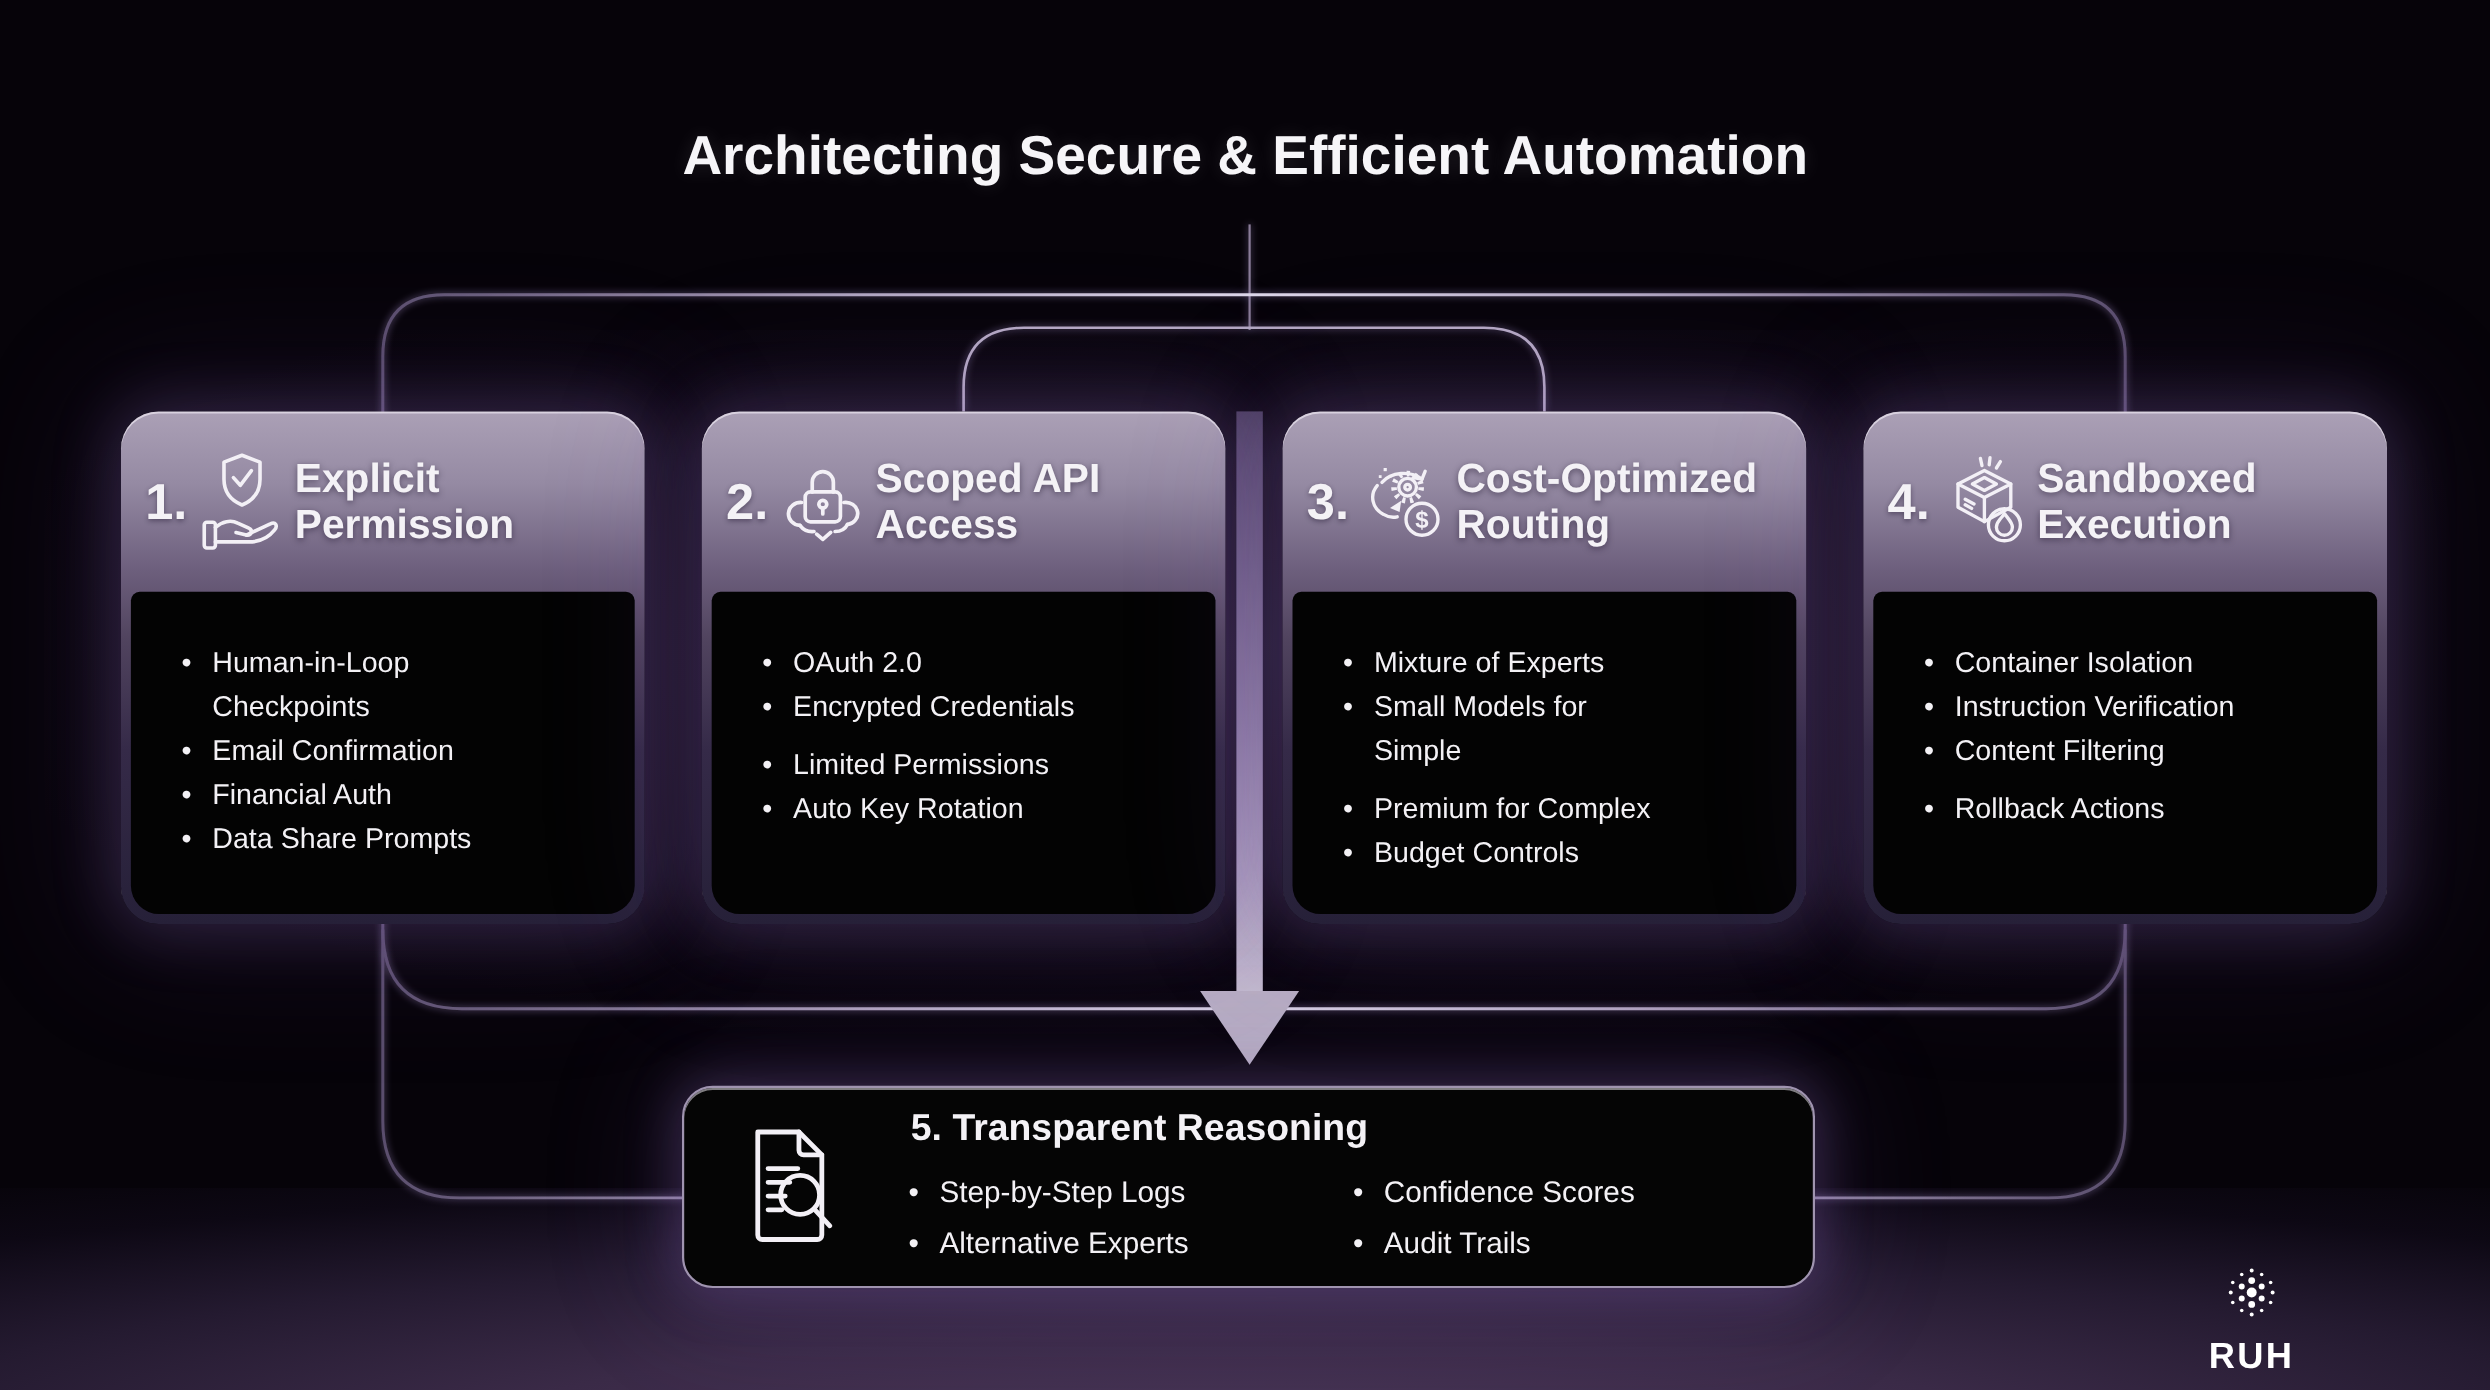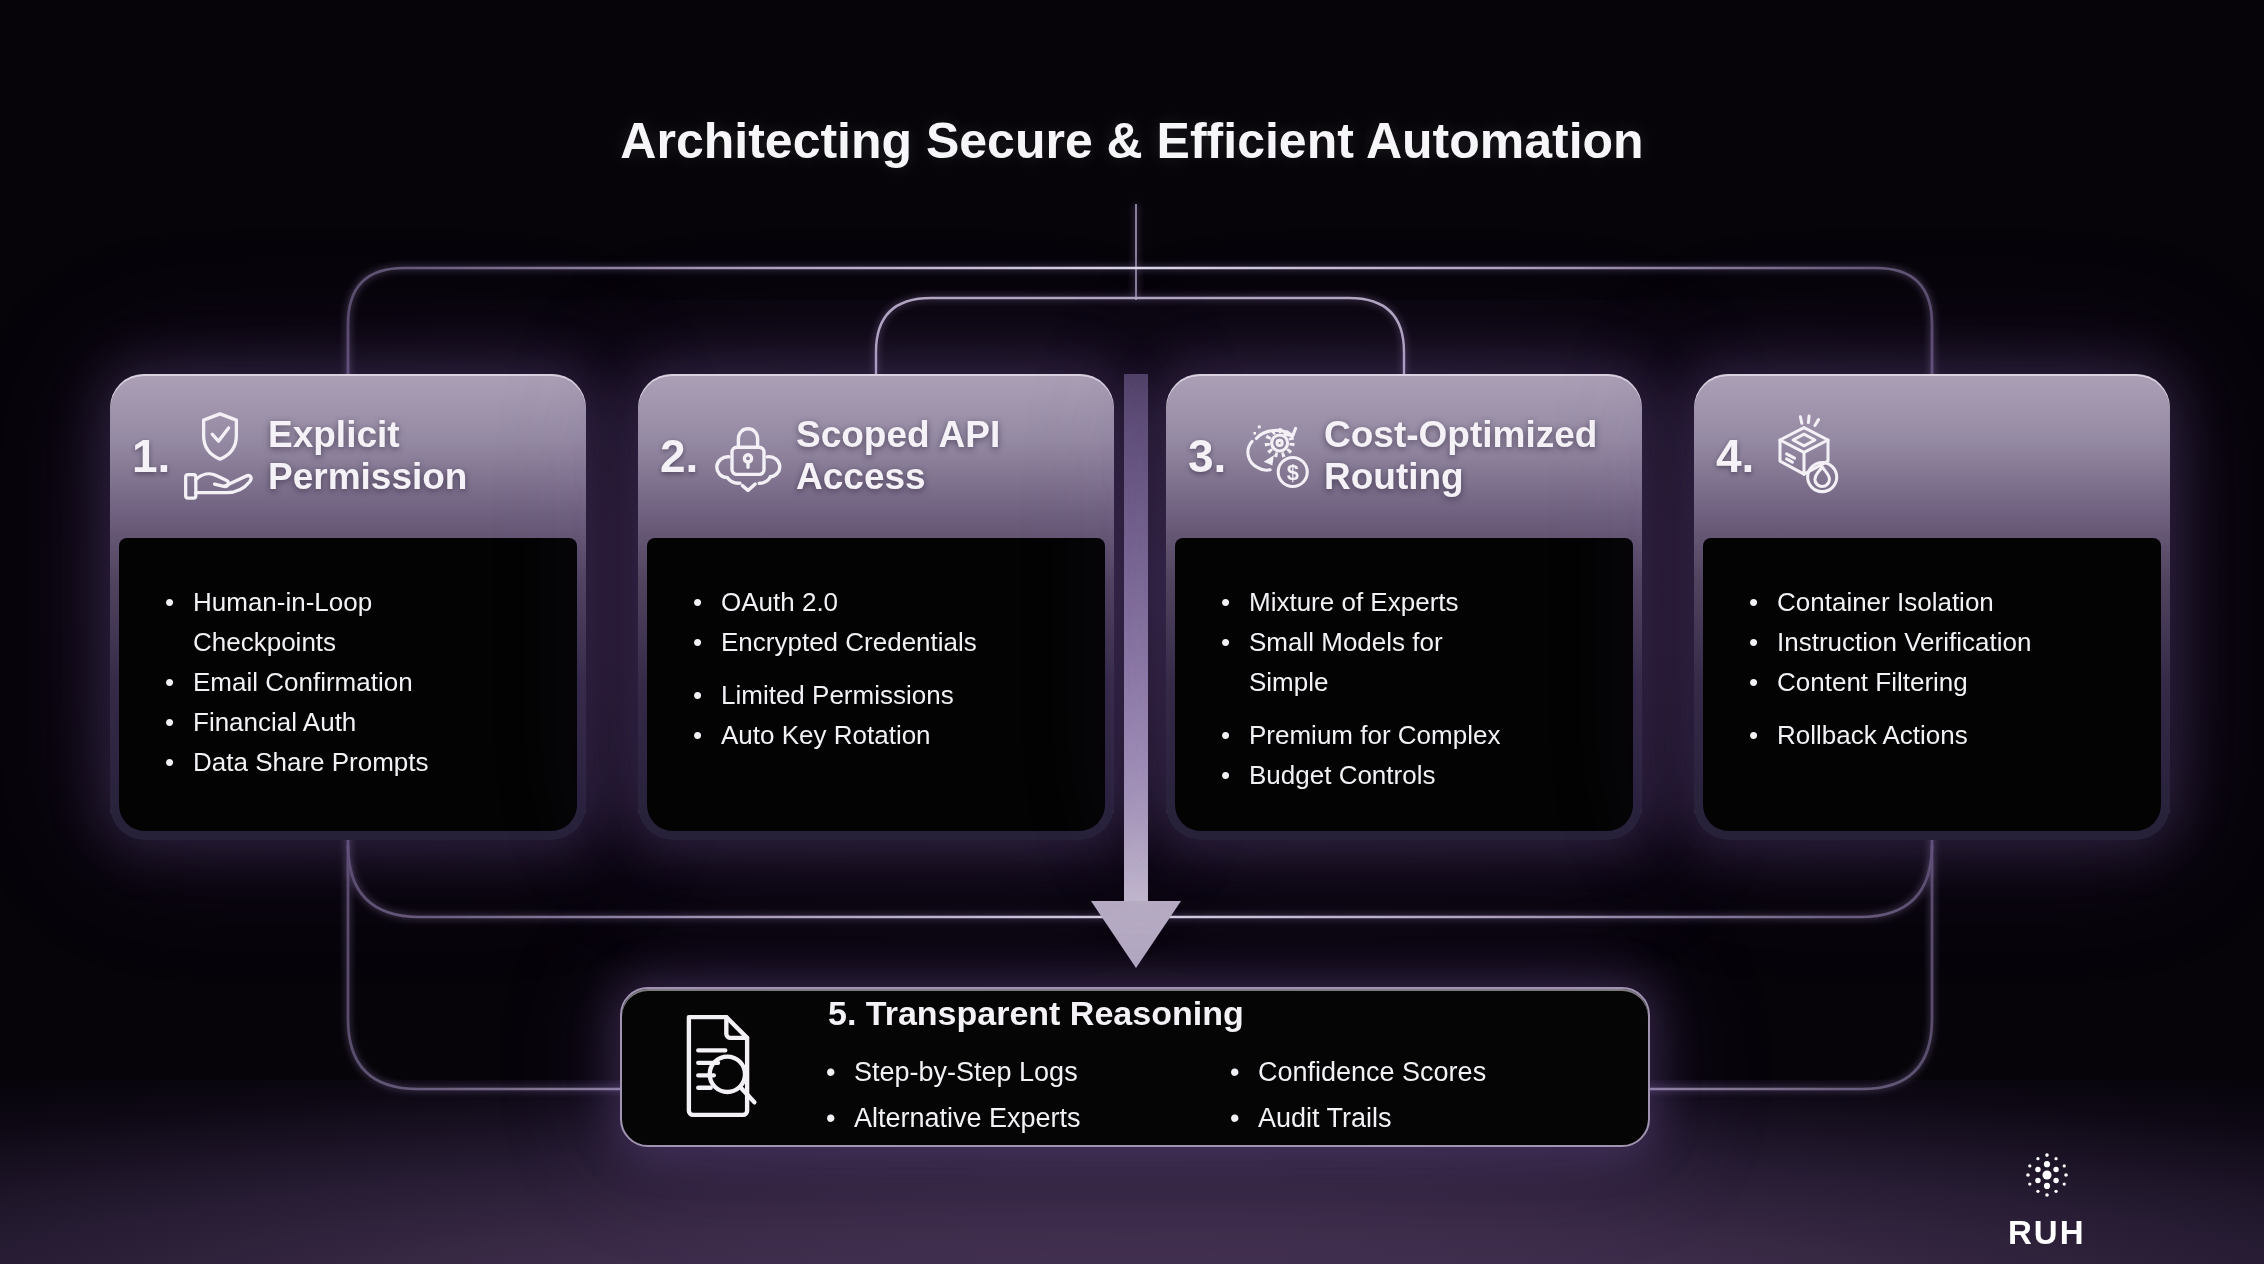--- a/index.html
+++ b/index.html
@@ -24,21 +24,21 @@
   .card-num{font-size:46px;font-weight:bold;width:48px;flex:none;text-shadow:0 2px 5px rgba(25,15,40,.45);}
   .card-icon{width:80px;height:128px;flex:none;display:flex;align-items:center;justify-content:center;}
   .card-title{font-size:37px;font-weight:bold;line-height:1.14;margin-left:8px;width:320px;
               text-shadow:0 2px 6px rgba(25,15,40,.5);}
   .card-body{position:absolute;left:9px;right:9px;top:164px;bottom:9px;background:#030303;
              border-radius:8px 8px 26px 26px;padding:44px 14px 0 44px;box-sizing:border-box;}
   .bullet{position:relative;padding-left:30px;font-size:26px;line-height:40px;color:#f3f1f5;white-space:pre-line;}
   .bullet::before{content:"\2022";position:absolute;left:2px;top:0;}
   .bullet-group + .bullet-group{margin-top:13px;}
   
-  .summary{position:absolute;left:620px;top:987px;width:1030px;height:160px;z-index:2;background:#050505;
+  .summary{position:absolute;left:620px;top:987px;width:1030px;height:184px;z-index:2;background:#050505;
            border:2px solid #a094b0;border-radius:28px;box-sizing:border-box;
            display:flex;align-items:center;padding:0 30px 0 44px;
            box-shadow:0 0 45px 6px rgba(150,115,200,.28),0 0 110px 25px rgba(120,85,170,.14),inset 0 2px 0 rgba(248,244,252,.5);}
   .summary-icon{width:104px;height:118px;flex:none;}
   .summary-content{margin-left:26px;}
   .summary-title{font-size:34px;font-weight:bold;margin:0 0 16px 32px;}
   .sum-cols{display:flex;margin-left:28px;}
   .sum-col{width:404px;}
   .sum-col .bullet{font-size:27px;line-height:46px;}
   
@@ -186,20 +186,21 @@
           <path class="ic" d="M55 18 L88 35 L55 52 L22 35 Z"></path>
           <path class="ic" d="M22 35 V64 L55 82 V52"></path>
           <path class="ic" d="M88 35 V64 L55 82"></path>
           <path class="ic" d="M55 27 L70 35 L55 43 L40 35 Z"></path>
           <path class="ic" d="M52 12 L50 3 M61 11 L62 2 M70 15 L75 7"></path>
           <path class="ic" d="M31 54 l11 6 M31 61 l8 4.5" stroke-width="3.2"></path>
           <circle class="ic" cx="80" cy="86" r="20"></circle>
           <path class="ic" d="M80 72 c5 7 10 11 10 17 a10 10 0 0 1 -20 0 c0 -5 3 -8 5 -10.5 c2 -2.5 3.5 -4 5 -6.5 z" stroke-width="3.6"></path>
         </svg>
       </span>
+      <div class="card-title">Sandboxed Execution</div>
     </div>
     <div class="card-body">
         <div class="bullet-group">
           <div class="bullet">Container Isolation</div>
           <div class="bullet">Instruction Verification</div>
           <div class="bullet">Content Filtering</div>
         </div>
         <div class="bullet-group">
           <div class="bullet">Rollback Actions</div>
         </div>

